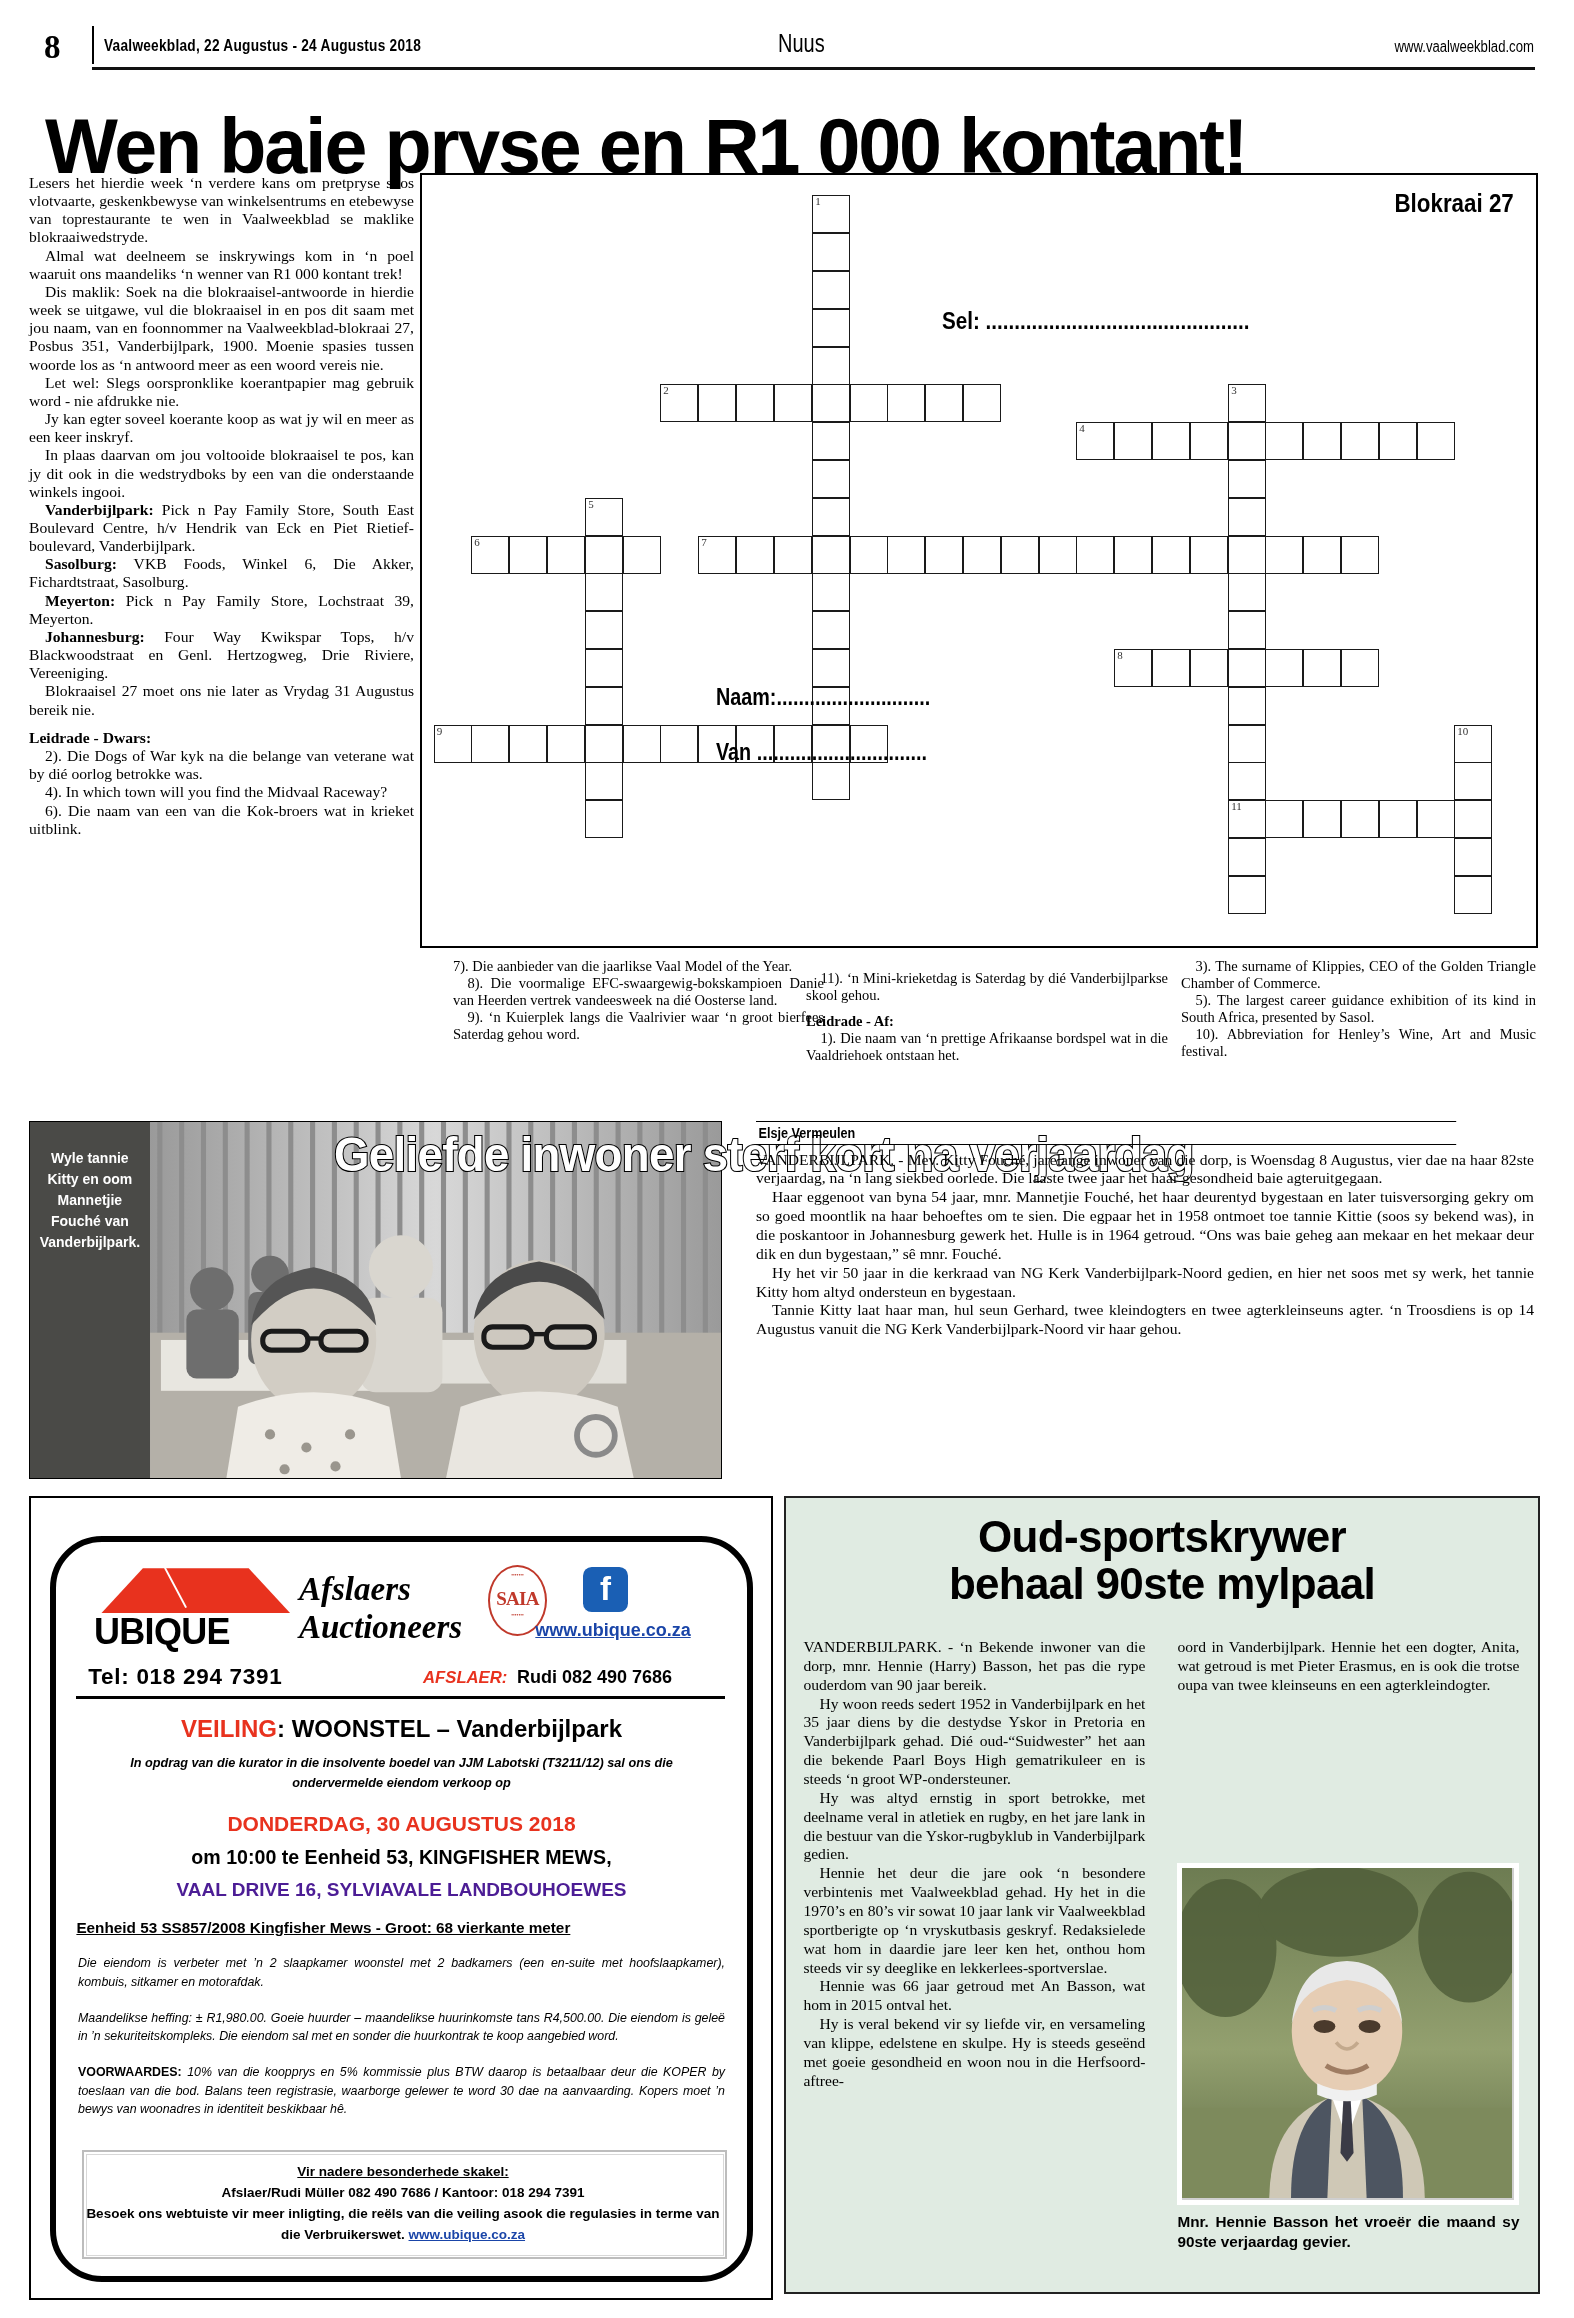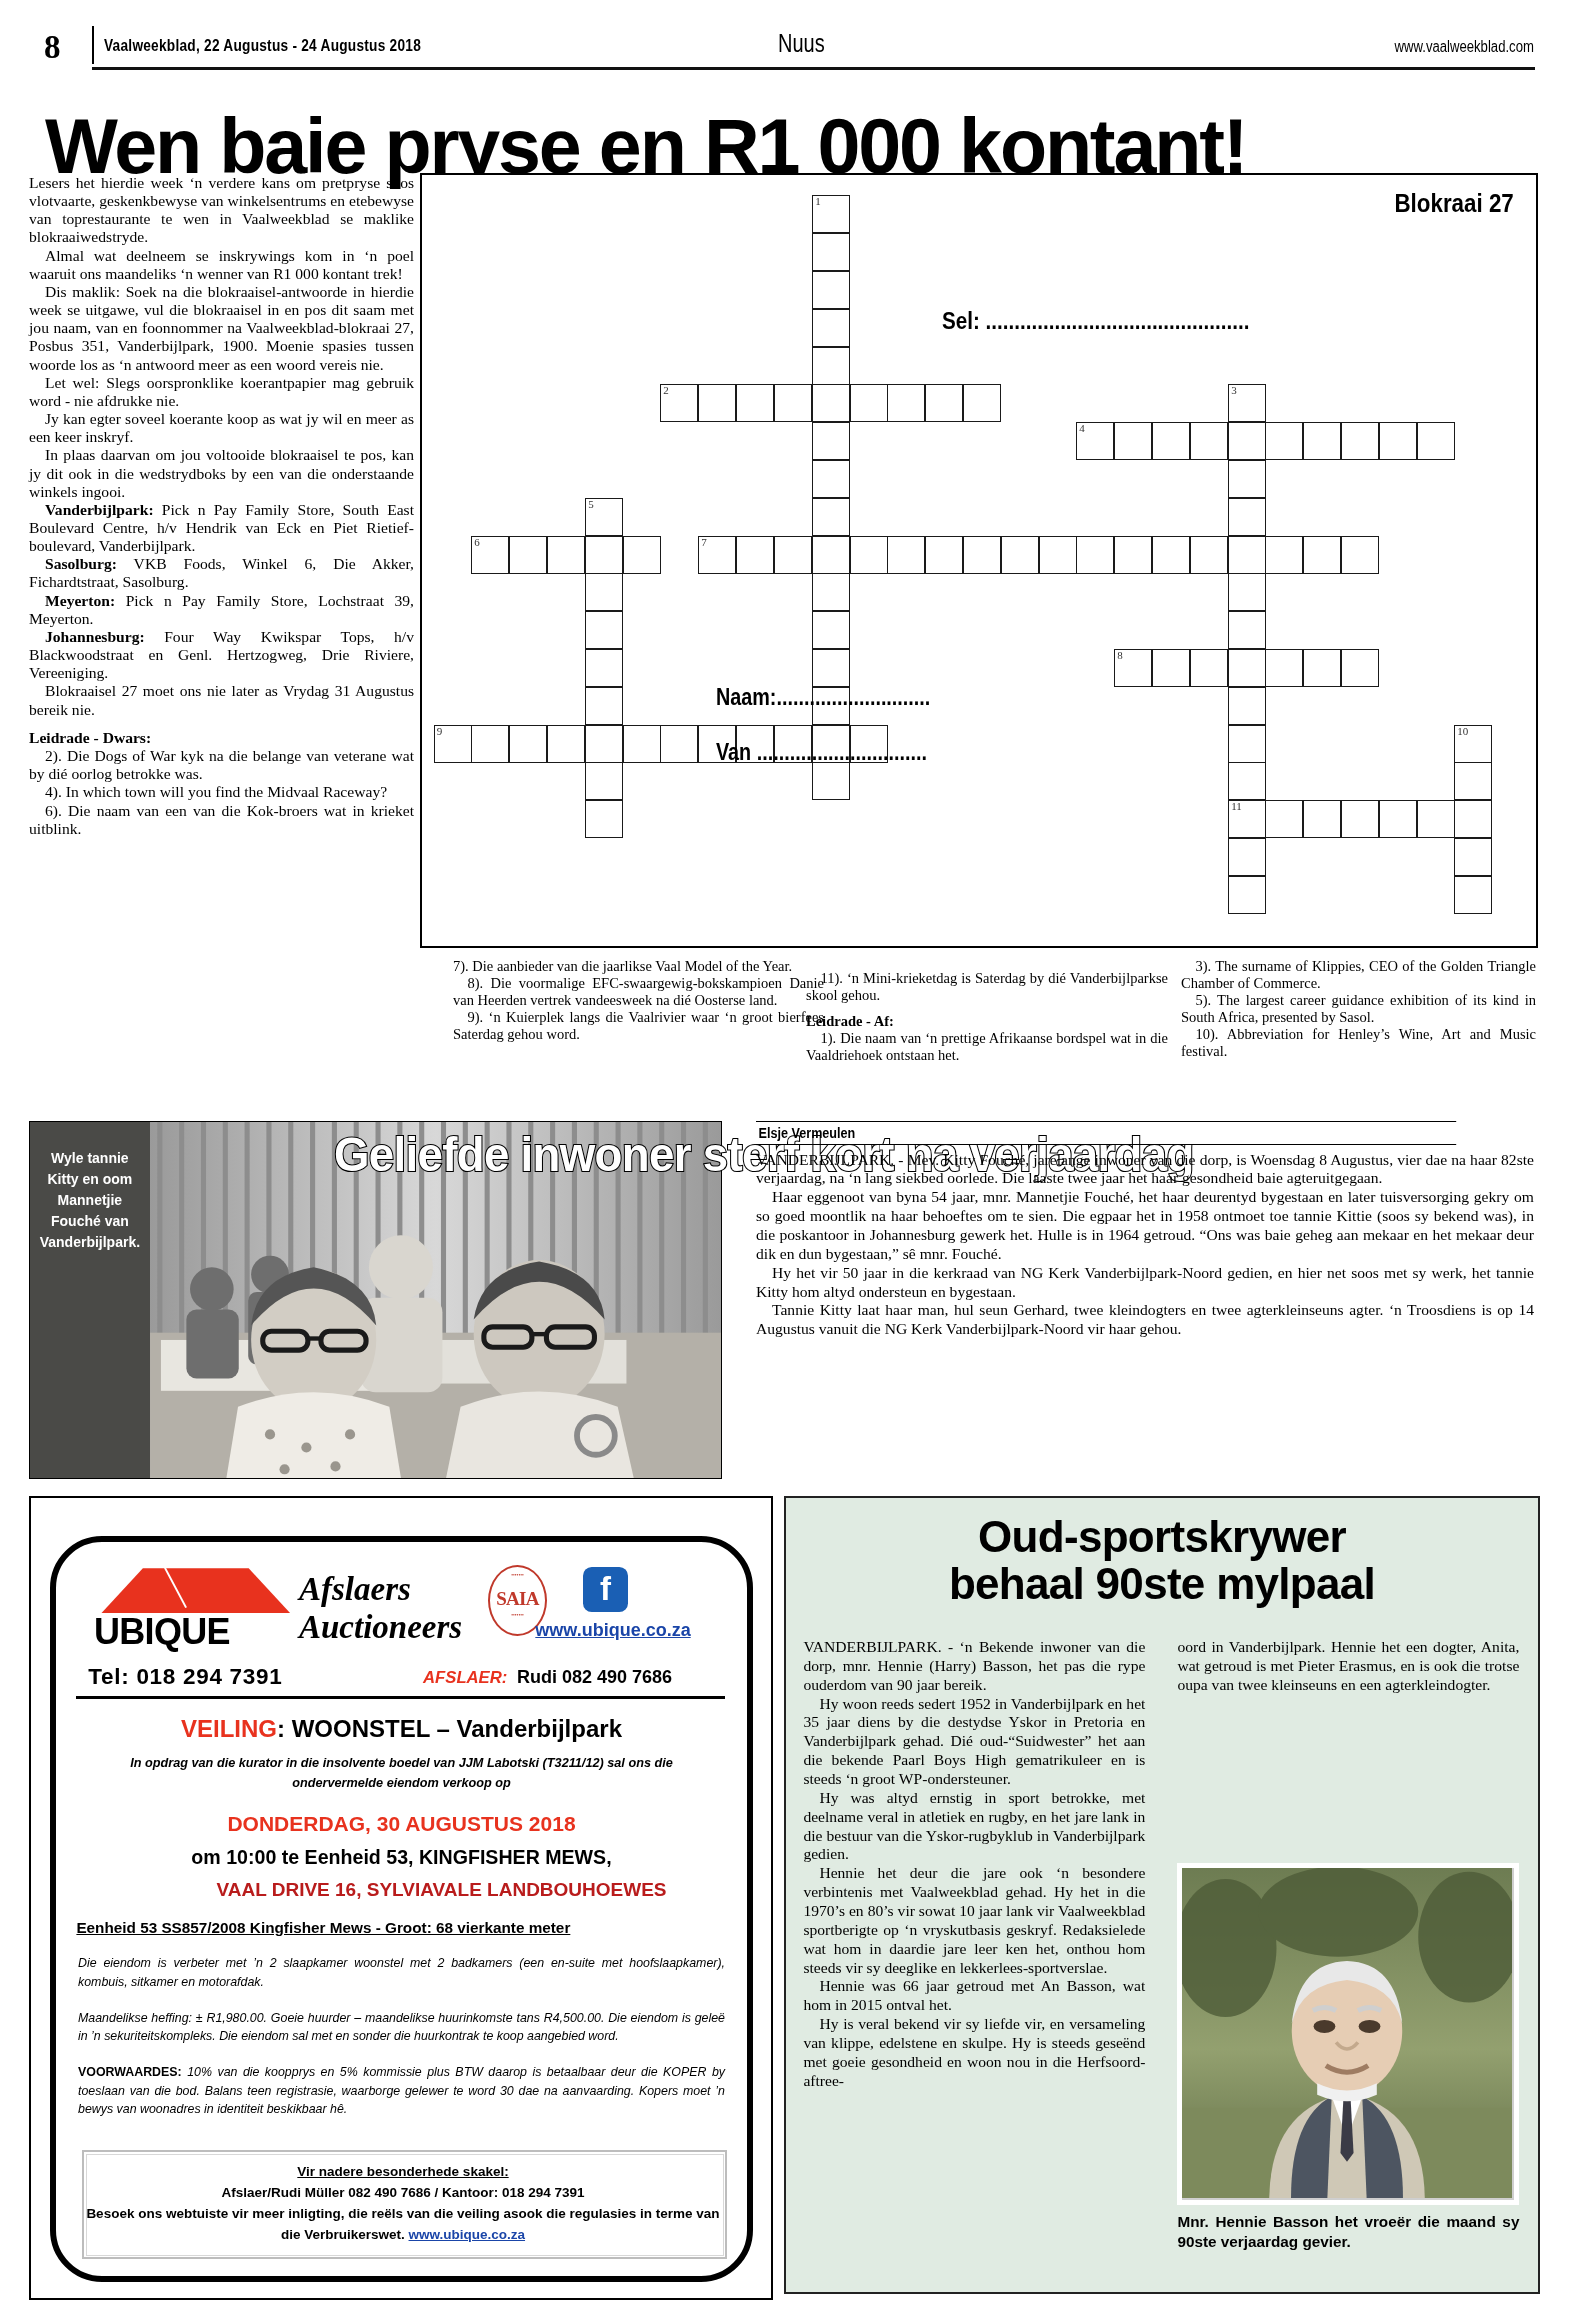--- a/index.html
+++ b/index.html
@@ -102,22 +102,22 @@
   .ad-rule{position:absolute;left:20.4px;top:154px;width:649px;height:2.9px;background:#000;}
   .veiling{position:absolute;left:0;top:173px;width:691px;text-align:center;
       font-family:"Liberation Sans",sans-serif;font-weight:bold;font-size:24px;}
   .veiling .rd{color:#e8321e;}
   .opdrag{position:absolute;left:44px;top:212px;width:603px;text-align:center;
       font-family:"Liberation Sans",sans-serif;font-weight:bold;font-style:italic;font-size:12.7px;line-height:1.55;}
   .datum{position:absolute;left:0;top:270px;width:691px;text-align:center;color:#e8321e;
       font-family:"Liberation Sans",sans-serif;font-weight:bold;font-size:21px;}
   .plek1{position:absolute;left:0;top:304px;width:691px;text-align:center;
       font-family:"Liberation Sans",sans-serif;font-weight:bold;font-size:19.6px;}
-  .plek2{position:absolute;left:0;top:337px;width:691px;text-align:center;color:#b91c1c;
-      font-family:"Liberation Sans",sans-serif;font-weight:bold;font-size:19px;margin-left:40px;}
+  .plek2{position:absolute;left:0;top:337px;width:691px;text-align:center;color:#4c1d95;
+      font-family:"Liberation Sans",sans-serif;font-weight:bold;font-size:19px;}
   .eenheid{position:absolute;left:20.4px;top:377px;width:650px;
       font-family:"Liberation Sans",sans-serif;font-weight:bold;font-size:15.3px;text-decoration:underline;}
   .fine{position:absolute;left:22px;top:412px;width:647px;font-family:Liberation Sans, sans-serif;
       font-style:italic;font-size:12.4px;line-height:1.5;text-align:justify;}
   .fine p{margin:0 0 17.4px 0;}
   .fine b{font-style:normal;font-weight:bold;}
   .contact-box{position:absolute;left:26px;top:608px;width:638px;height:102px;border:2.2px solid #bdbdbd;background:#fff;padding:1.5px;}
   .contact-inner{width:100%;height:100%;border:1.5px solid #d8d8d8;box-sizing:border-box;}
   .contact-txt{position:absolute;left:0;top:10.2px;width:638px;text-align:center;
       font-family:"Liberation Sans",sans-serif;font-weight:bold;font-size:13.5px;line-height:1.55;}

